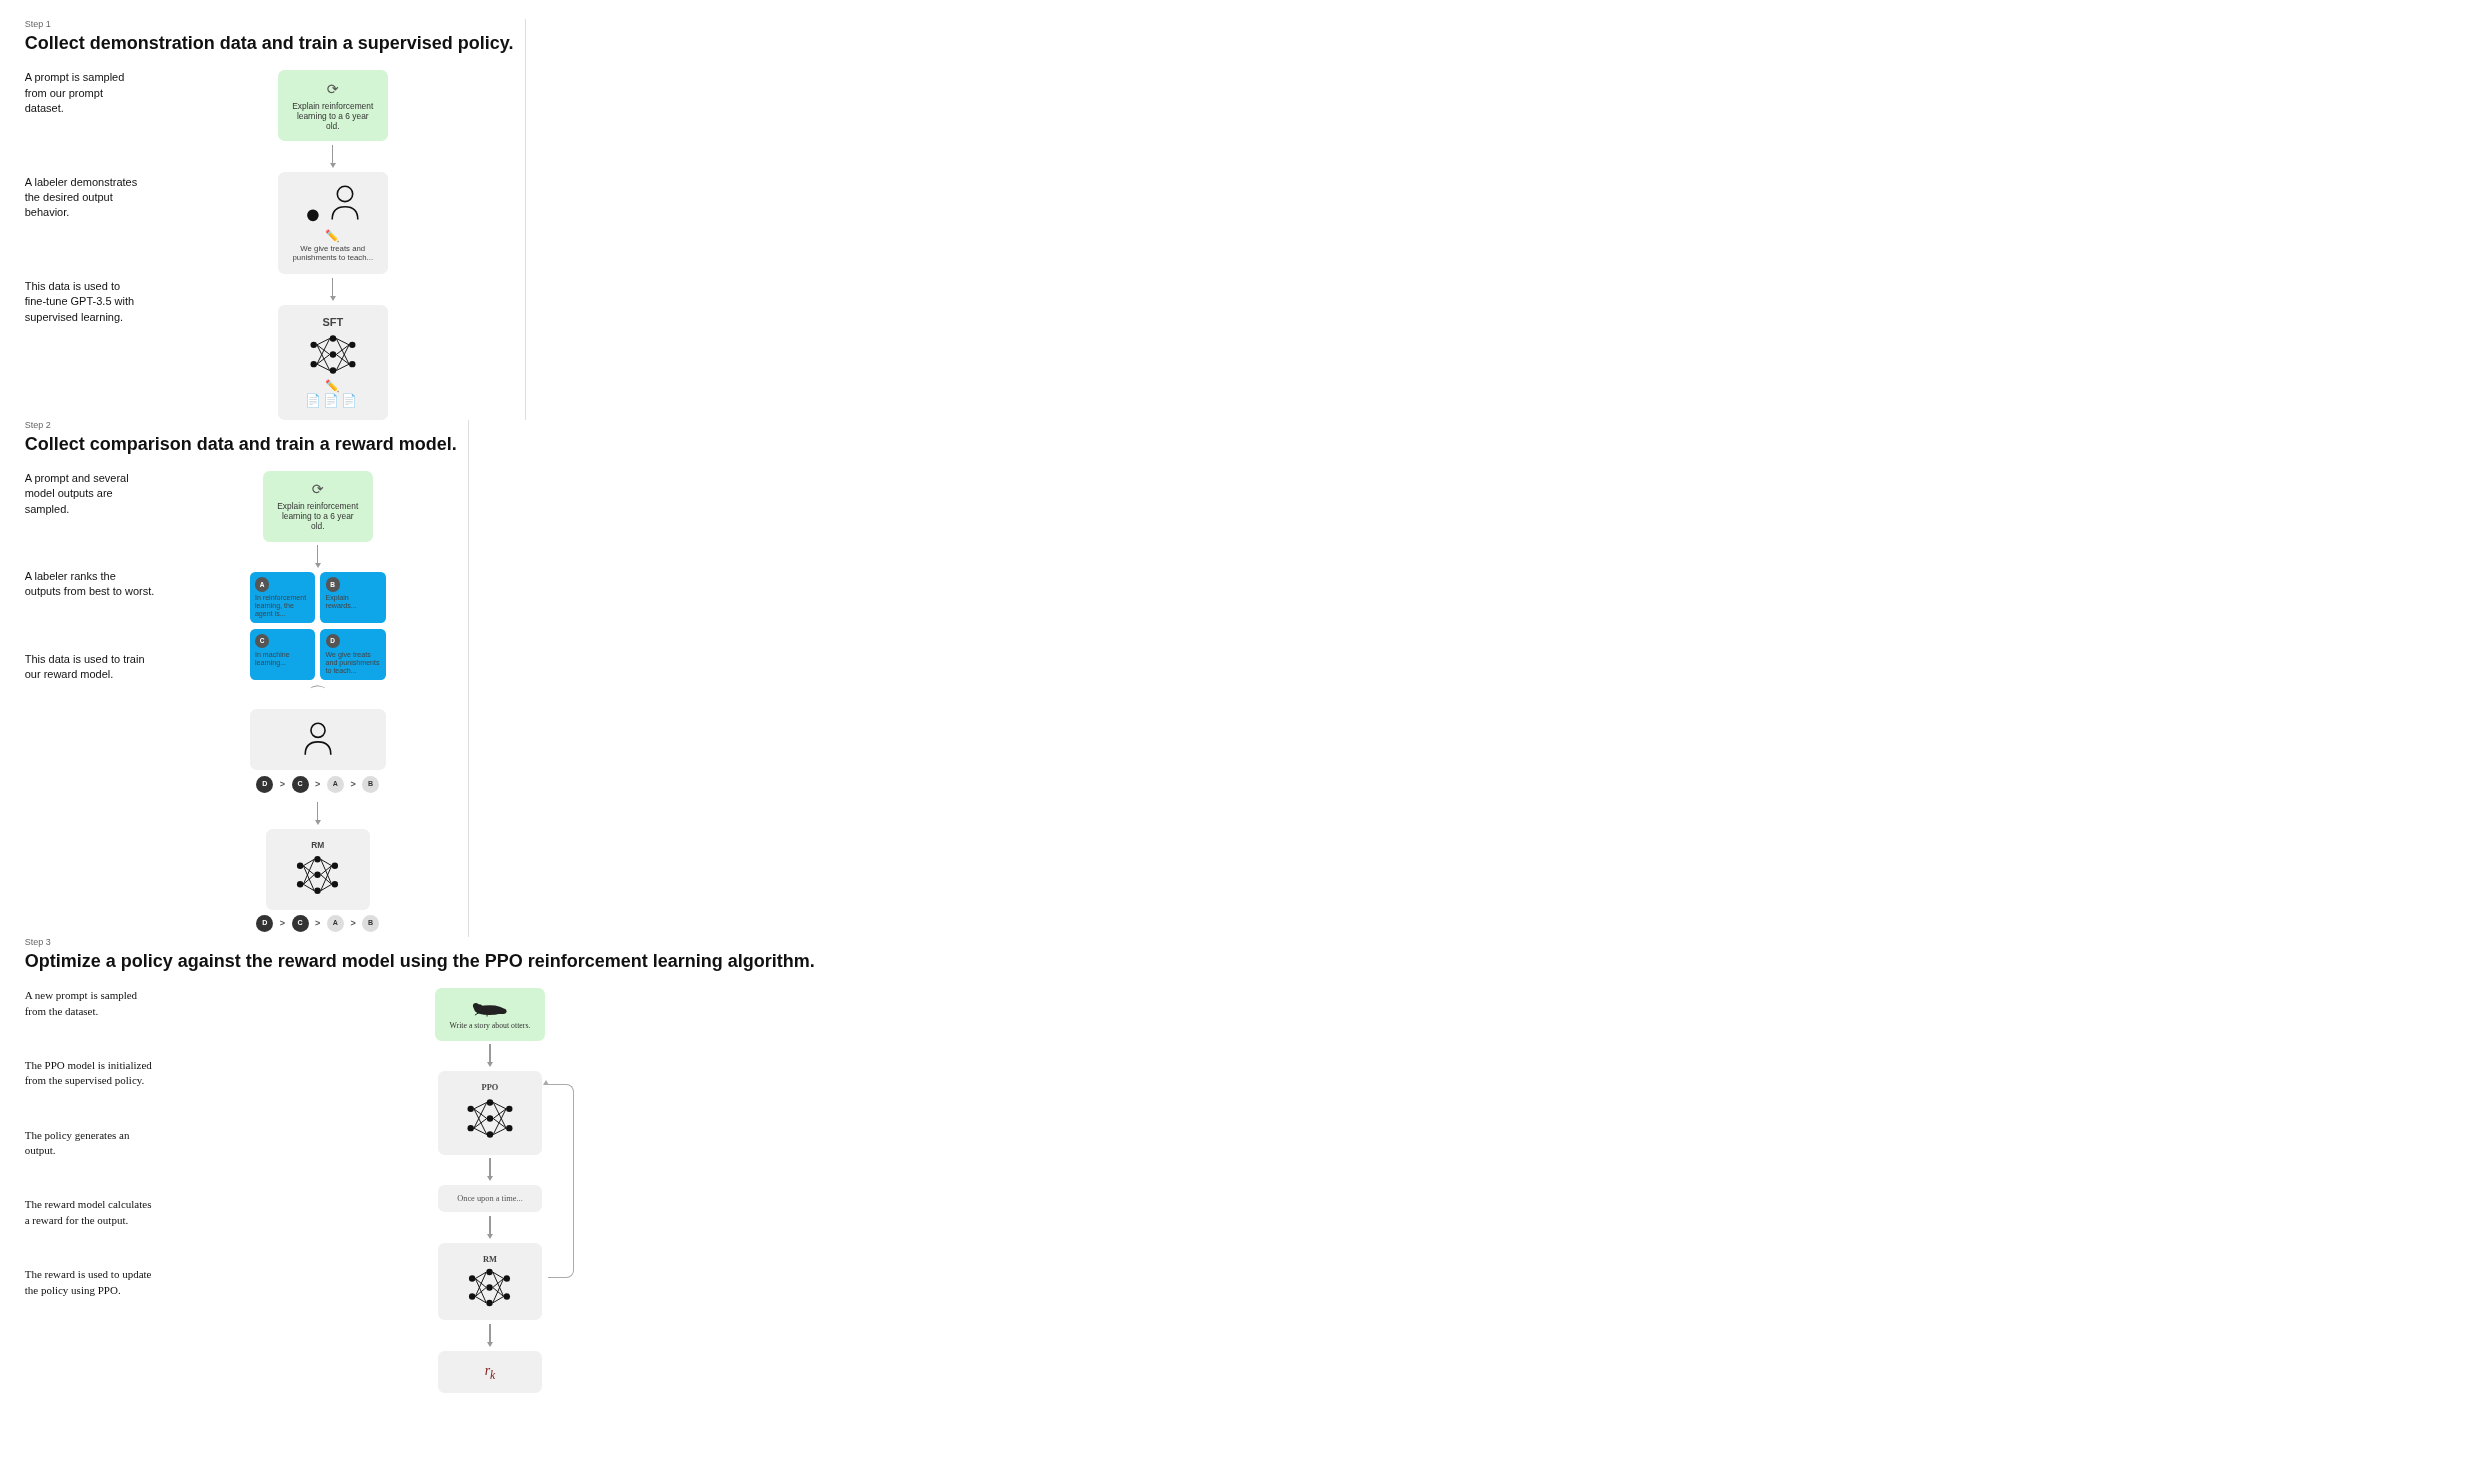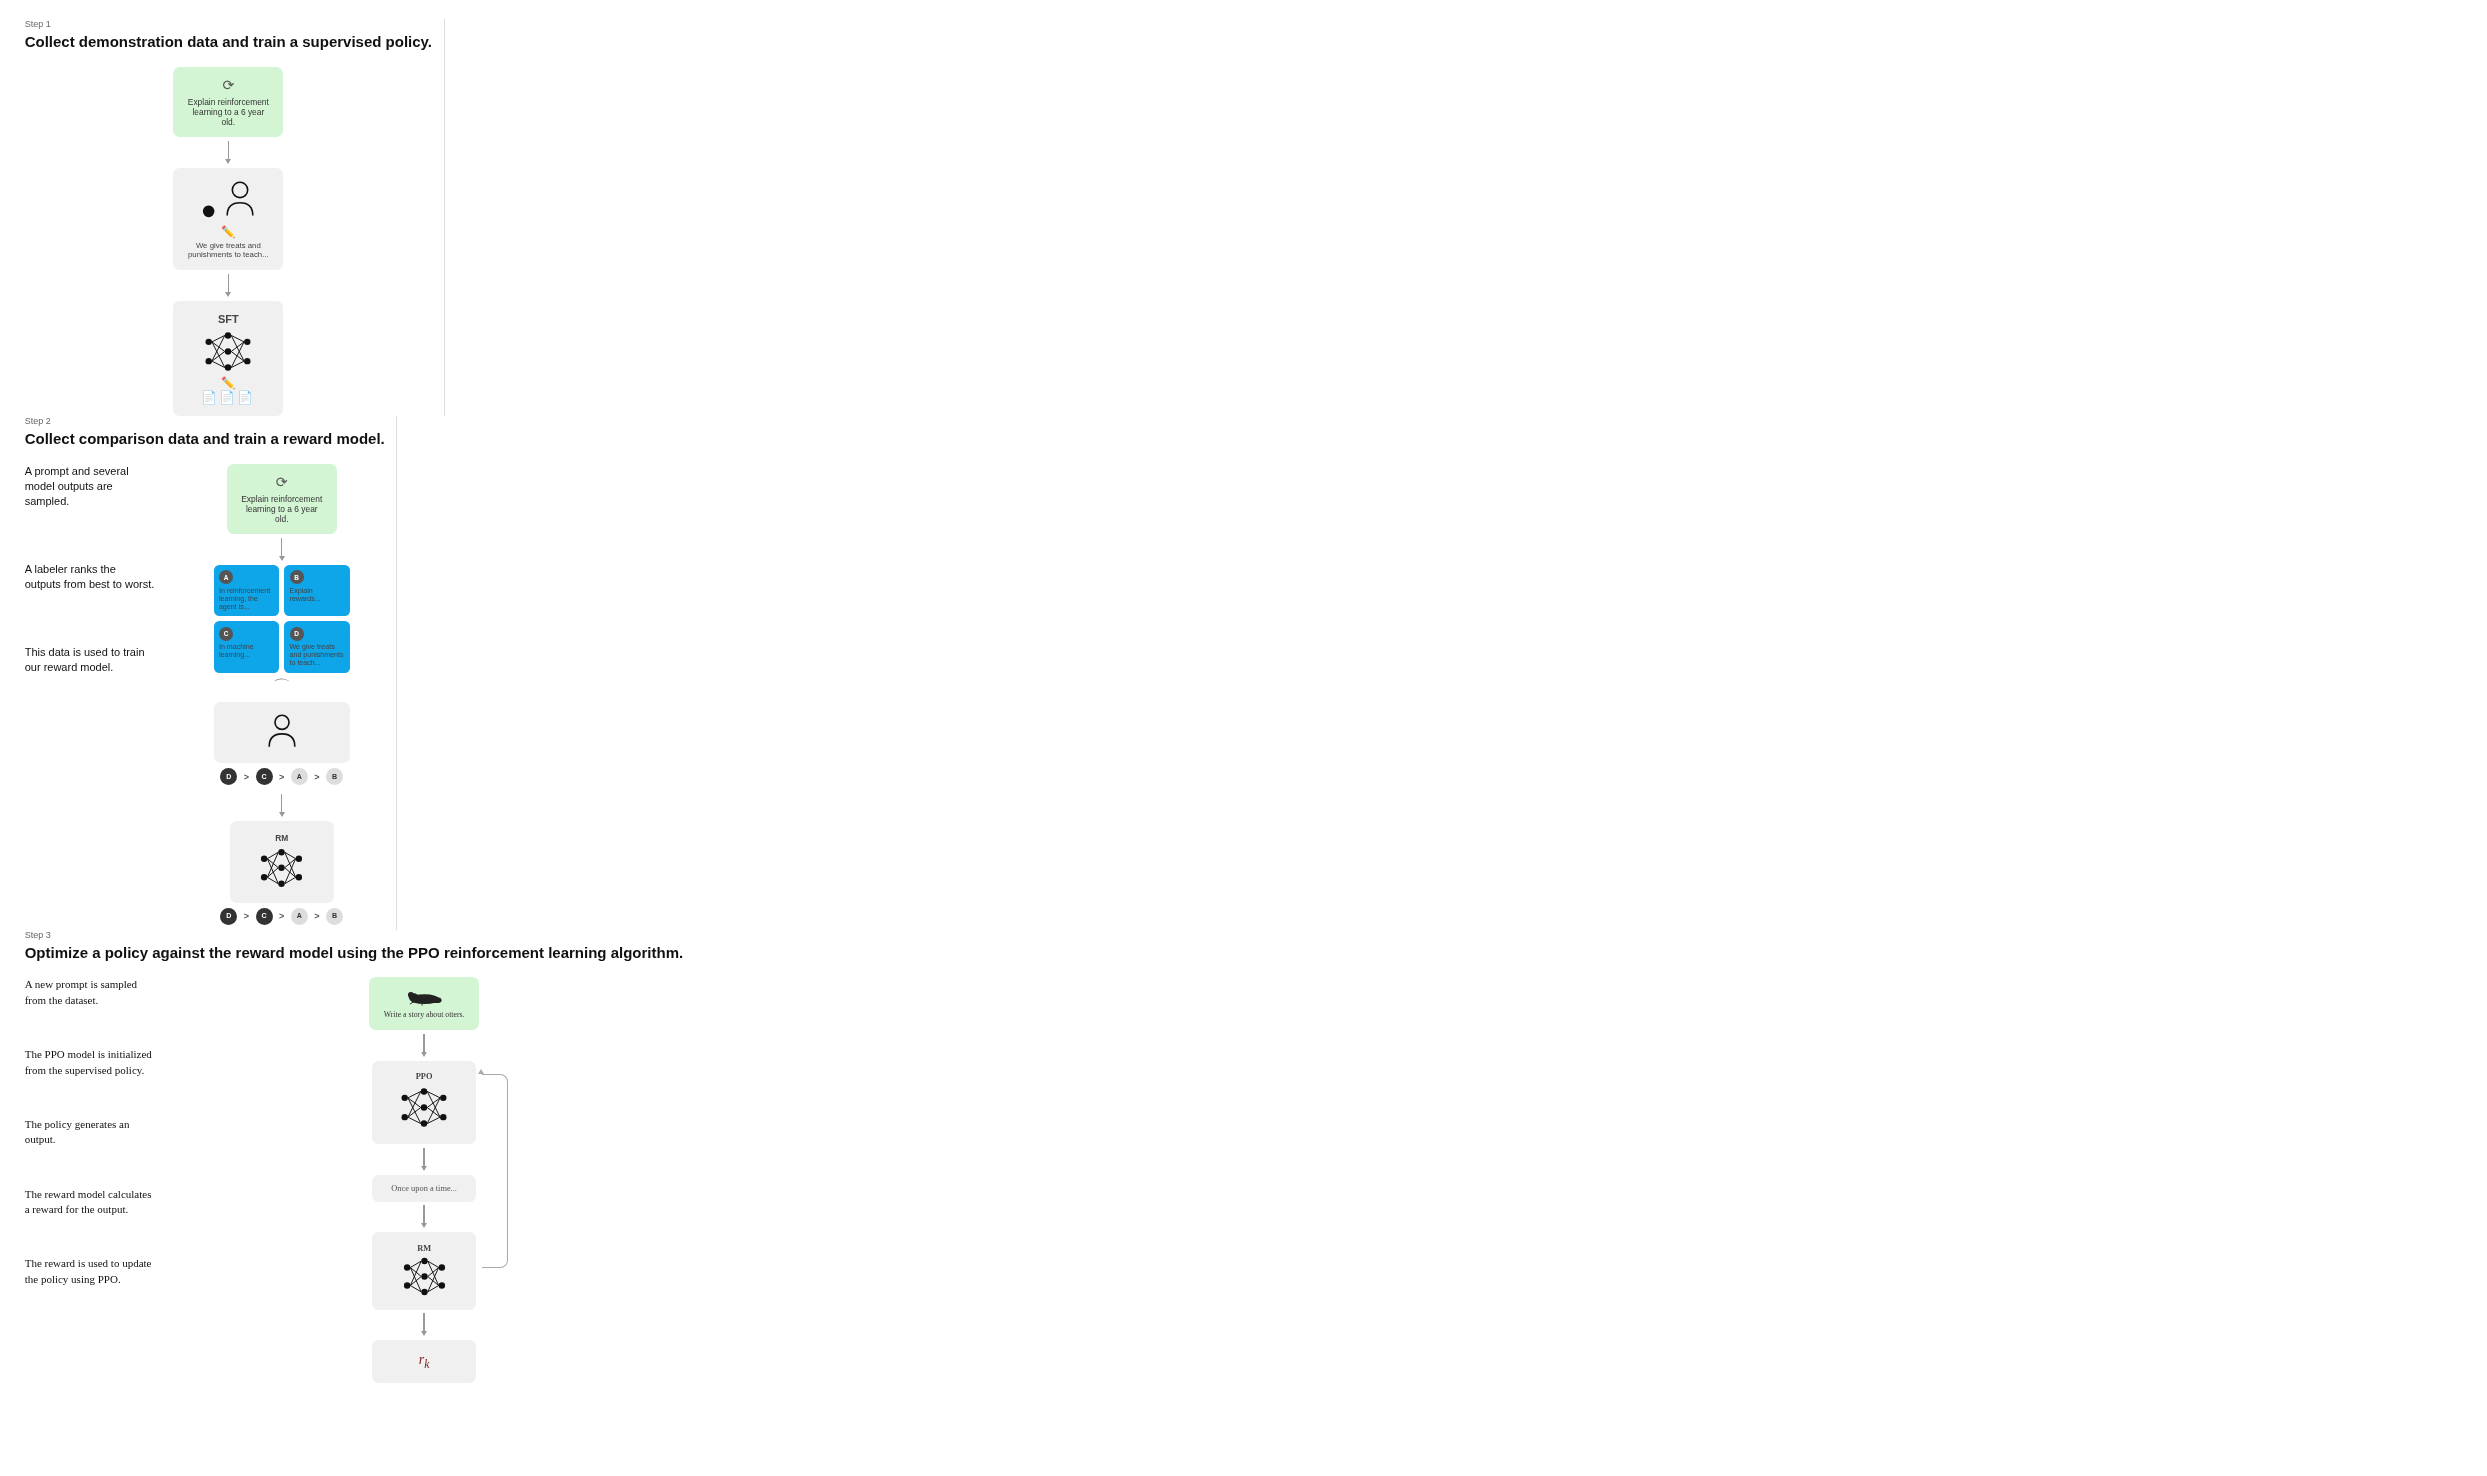--- a/index.html
+++ b/index.html
@@ -27,21 +27,21 @@
       position: relative;
     }
     .column:last-child { border-right: none; }
 
     .step-label {
       font-size: 9px;
       color: #666;
       margin-bottom: 3.9px;
     }
     .step-title {
-      font-size: 15px;
+      font-size: 18px;
       font-weight: 800;
       line-height: 1.2;
       margin-bottom: 15.5px;
     }
 
     .col-inner {
       display: flex;
       gap: 10.4px;
       align-items: flex-start;
     }
@@ -212,20 +212,25 @@
   </style>
 </head>
 <body>
 
 <div class="columns">
 
   <div class="column">
     <div class="step-label">Step 1</div>
     <div class="step-title">Collect demonstration data and train a supervised policy.</div>
     <div class="col-inner">
+      <div class="left-text">
+        <div class="text-block">A prompt is sampled from our prompt dataset.</div>
+        <div class="text-block">A labeler demonstrates the desired output behavior.</div>
+        <div class="text-block">This data is used to fine-tune GPT-3.5 with supervised learning.</div>
+      </div>
       <div class="right-diagram">
 
         <div class="prompt-box">
           <div class="recycle-icon">⟳</div>
           <span>Explain reinforcement learning to a 6 year old.</span>
         </div>
 
         <div class="arrow-down">
           <div class="line"></div>
           <div class="head"></div>

